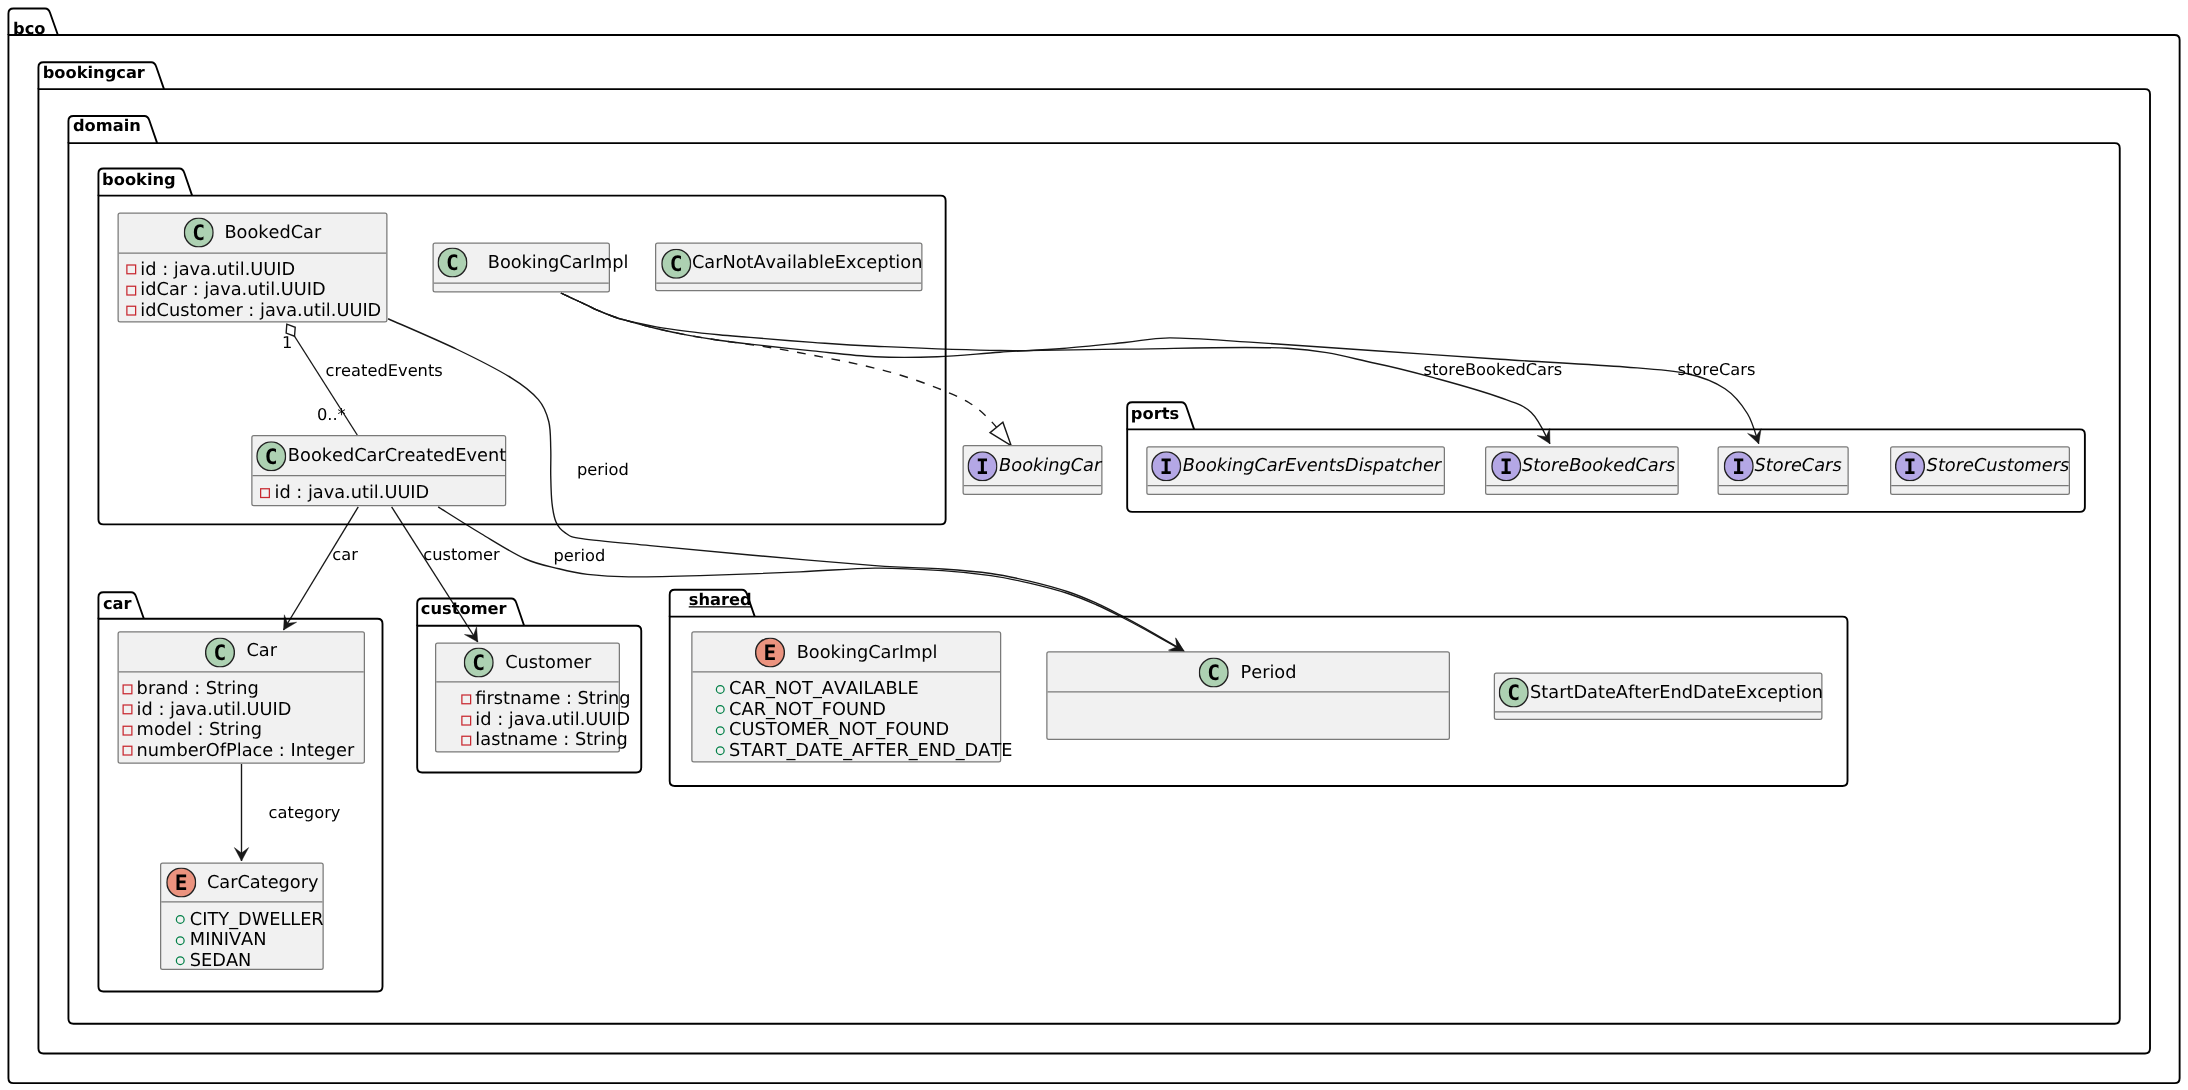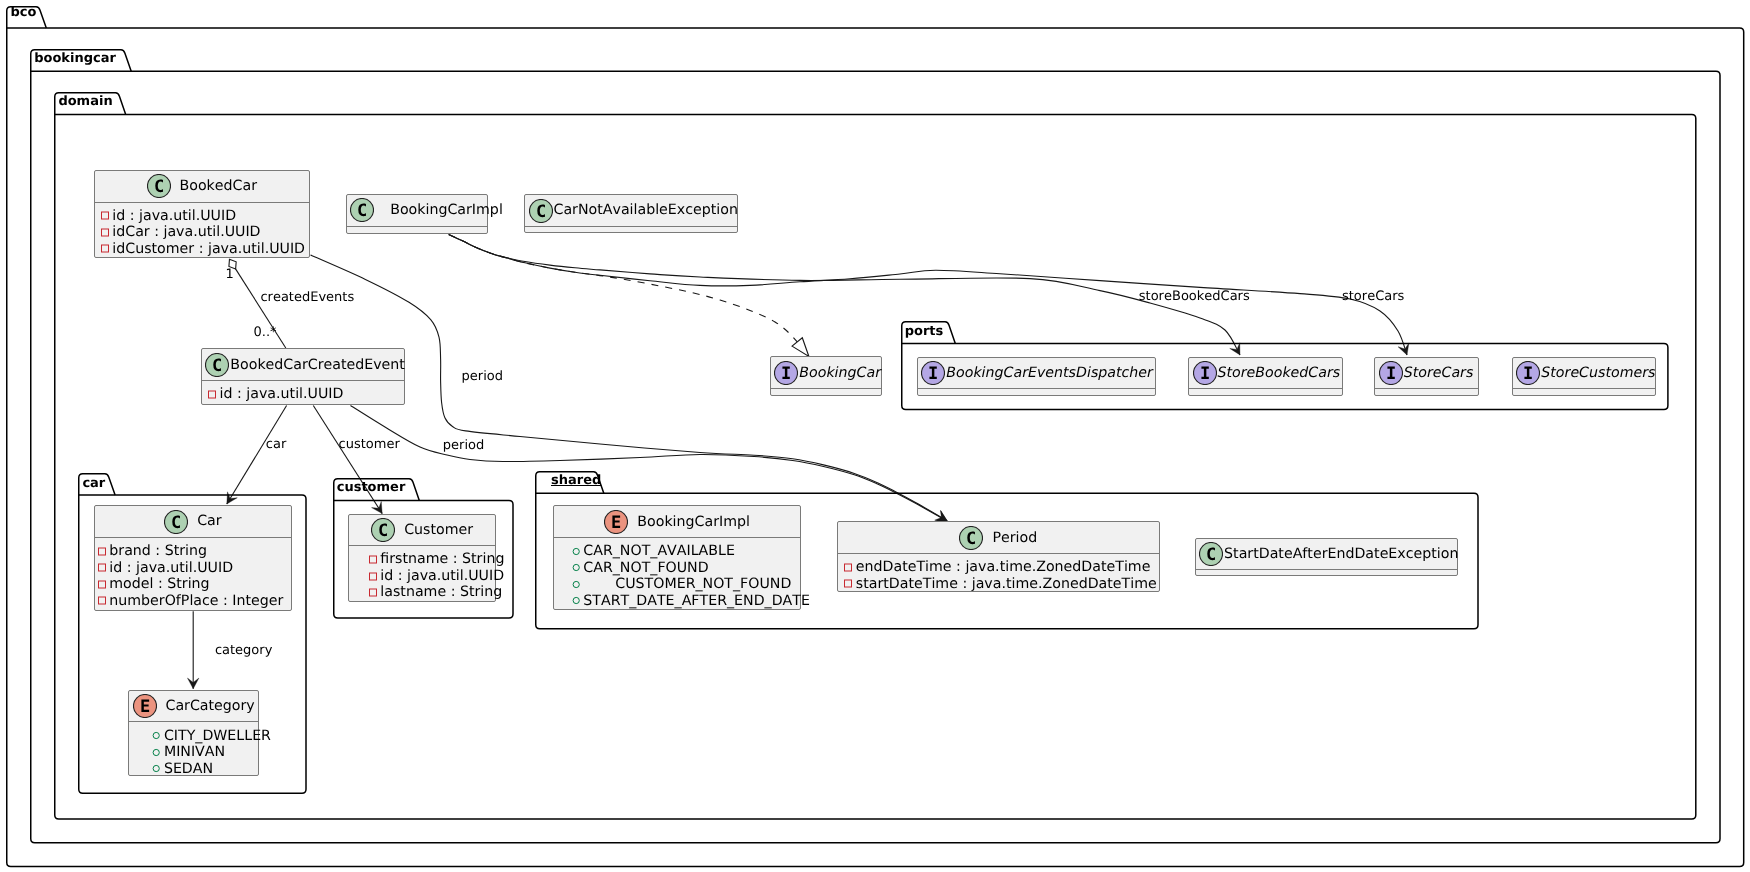--- a/index.html
+++ b/index.html
@@ -74,36 +74,43 @@
       <g>
         <path d="M448.70,234.40 C450.98,235.47 457.63,238.55 462.40,240.80 C467.17,243.05 472.33,245.73 477.30,247.90 C482.27,250.07 488.42,252.43 492.20,253.80 C495.98,255.17 494.53,254.60 500.00,256.10 C505.47,257.60 516.67,260.80 525.00,262.80 C533.33,264.80 541.67,266.53 550.00,268.10 C558.33,269.67 566.67,271.00 575.00,272.20 C583.33,273.40 587.50,273.88 600.00,275.30 C612.50,276.72 633.33,279.02 650.00,280.70 C666.67,282.38 683.33,284.62 700.00,285.40 C716.67,286.18 733.33,286.00 750.00,285.40 C766.67,284.80 783.33,282.90 800.00,281.80 C816.67,280.70 833.33,280.10 850.00,278.80 C866.67,277.50 885.72,275.42 900.00,274.00 C914.28,272.58 919.03,270.35 935.70,270.30 C952.37,270.25 972.62,271.98 1000.00,273.70 C1027.38,275.42 1066.67,278.32 1100.00,280.60 C1133.33,282.88 1166.67,285.23 1200.00,287.40 C1233.33,289.57 1275.00,291.67 1300.00,293.60 C1325.00,295.53 1336.67,296.10 1350.00,299.00 C1363.33,301.90 1372.00,305.67 1380.00,311.00 C1388.00,316.33 1393.50,323.67 1398.00,331.00 C1402.50,338.33 1405.50,351.00 1407.00,355.00" fill="none" stroke="#181818" stroke-width="1.1"></path>
         <path d="M1407.00,355.00 L1398.05,346.71 L1404.92,349.01 L1408.90,342.95 Z" fill="#181818" stroke="#181818" stroke-width="0.35" stroke-linejoin="miter"></path>
       </g>
     </svg>
 <div class="pkg" style="left: 6.3px; top: 6.1px; width: 1737.7px; height: 860.5px;">
       <svg width="1741.7" height="864.5">
         <path d="M0.75,22 L0.75,856.5 Q0.75,860.5 4.75,860.5 L1733.7,860.5 Q1737.7,860.5 1737.7,856.5 L1737.7,26 Q1737.7,22 1733.7,22 Z" fill="none" stroke="#000000" stroke-width="1.5"></path>
         <path d="M0.75,22 L0.75,4.75 Q0.75,0.75 4.75,0.75 L30.099999999999998,0.75 Q32.9,0.75 34.019999999999996,4.15 L40.3,22" fill="none" stroke="#000000" stroke-width="1.5" stroke-linejoin="round"></path>
       </svg>
-      <div class="pkg-label" style="left: 4.2px; top: 0;">bco</div>
+      <div class="pkg-label" style="left: 4.2px; top: 11px;">bco</div>
     </div>
     <div class="pkg" style="left: 30px; top: 48.7px; width: 1690px; height: 793.8px;">
       <svg width="1694" height="797.8">
         <path d="M0.75,22.3 L0.75,789.8 Q0.75,793.8 4.75,793.8 L1686,793.8 Q1690,793.8 1690,789.8 L1690,26.3 Q1690,22.3 1686,22.3 Z" fill="none" stroke="#000000" stroke-width="1.5"></path>
         <path d="M0.75,22.3 L0.75,4.75 Q0.75,0.75 4.75,0.75 L91,0.75 Q93.8,0.75 94.92,4.15 L101.2,22.3" fill="none" stroke="#000000" stroke-width="1.5" stroke-linejoin="round"></path>
       </svg>
       <div class="pkg-label" style="left: 4.2px; top: 3.8px;">bookingcar</div>
     </div>
     <div class="pkg" style="left: 54.2px; top: 91.7px; width: 1489px; height: 727px; text-align: right;">
       <svg width="1645.8" height="731">
         <path d="M0.75,22.5 L0.75,723 Q0.75,727 4.75,727 L1637.8,727 Q1641.8,727 1641.8,723 L1641.8,26.5 Q1641.8,22.5 1637.8,22.5 Z" fill="none" stroke="#000000" stroke-width="1.5"></path>
         <path d="M0.75,22.5 L0.75,4.75 Q0.75,0.75 4.75,0.75 L61.5,0.75 Q64.3,0.75 65.42,4.15 L71.7,22.5" fill="none" stroke="#000000" stroke-width="1.5" stroke-linejoin="round"></path>
       </svg>
       <div class="pkg-label" style="left: 4.2px; top: 3.8px;">domain</div>
     </div>
+    <div class="pkg" style="left: 77.5px; top: 134.2px; width: 678.5px; height: 285.5px;">
+      <svg width="682.5" height="289.5">
+        <path d="M0.75,22.5 L0.75,281.5 Q0.75,285.5 4.75,285.5 L674.5,285.5 Q678.5,285.5 678.5,281.5 L678.5,26.5 Q678.5,22.5 674.5,22.5 Z" fill="none" stroke="#000000" stroke-width="1.5"></path>
+        <path d="M0.75,22.5 L0.75,4.75 Q0.75,0.75 4.75,0.75 L65.5,0.75 Q68.3,0.75 69.42,4.15 L75.7,22.5" fill="none" stroke="#000000" stroke-width="1.5" stroke-linejoin="round"></path>
+      </svg>
+      <div class="pkg-label" style="left: 4.2px; top: 3.8px;">booking</div>
+    </div>
     <div class="pkg" style="left: 900.5px; top: 321px; width: 766.9px; height: 88.5px;">
       <svg width="770.9" height="92.5">
         <path d="M0.75,22.5 L0.75,84.5 Q0.75,88.5 4.75,88.5 L762.9,88.5 Q766.9,88.5 766.9,84.5 L766.9,26.5 Q766.9,22.5 762.9,22.5 Z" fill="none" stroke="#000000" stroke-width="1.5"></path>
         <path d="M0.75,22.5 L0.75,4.75 Q0.75,0.75 4.75,0.75 L44.1,0.75 Q46.9,0.75 48.019999999999996,4.15 L54.3,22.5" fill="none" stroke="#000000" stroke-width="1.5" stroke-linejoin="round"></path>
       </svg>
       <div class="pkg-label" style="left: 4.2px; top: 3.8px;">ports</div>
     </div>
     <div class="pkg" style="left: 78.2px; top: 473.2px; width: 228px; height: 320.2px;">
       <svg width="232" height="324.2">
         <path d="M0.75,22 L0.75,316.2 Q0.75,320.2 4.75,320.2 L224,320.2 Q228,320.2 228,316.2 L228,26 Q228,22 224,22 Z" fill="none" stroke="#000000" stroke-width="1.5"></path>
@@ -319,21 +326,21 @@
       <div class="hdr" style="height: 30.5px;">
         <span class="stereo">
           <svg width="24" height="24" viewBox="0 0 24 24">
             <circle cx="12" cy="12" r="11.5" fill="#EB937F" stroke="#222222" stroke-width="1.15"></circle>
             <text x="12" y="18.2" text-anchor="middle" font-family="DejaVu Sans Mono, monospace" font-size="17" font-weight="bold" fill="#000">E</text>
           </svg>
         </span>
         <span class="nm" style="margin-left: 9px;">CarCategory</span>
       </div>
       <div class="sep" style="top: 30.5px;"></div>
-      <div class="members" style="top: 36.7px; padding-left: 22px;">
+      <div class="members" style="top: 36.7px; padding-left: 10px;">
         <div class="member" style="height: 16.5px;">
           <span class="mi">
             <svg width="11" height="11" viewBox="0 0 11 11">
               <circle cx="5.2" cy="5.5" r="3.1" fill="none" stroke="#038048" stroke-width="1"></circle>
             </svg>
           </span>
           <span>CITY_DWELLER</span>
         </div>
         <div class="member" style="height: 16.5px;">
           <span class="mi">
@@ -412,21 +419,21 @@
           <span>CAR_NOT_AVAILABLE</span>
         </div>
         <div class="member" style="height: 16.5px;">
           <span class="mi">
             <svg width="11" height="11" viewBox="0 0 11 11">
               <circle cx="5.2" cy="5.5" r="3.1" fill="none" stroke="#038048" stroke-width="1"></circle>
             </svg>
           </span>
           <span>CAR_NOT_FOUND</span>
         </div>
-        <div class="member" style="height: 16.5px; gap: 32px;">
+        <div class="member" style="height: 16.5px;">
           <span class="mi">
             <svg width="11" height="11" viewBox="0 0 11 11">
               <circle cx="5.2" cy="5.5" r="3.1" fill="none" stroke="#038048" stroke-width="1"></circle>
             </svg>
           </span>
           <span>CUSTOMER_NOT_FOUND</span>
         </div>
         <div class="member" style="height: 16.5px;">
           <span class="mi">
             <svg width="11" height="11" viewBox="0 0 11 11">
@@ -441,38 +448,20 @@
       <div class="hdr" style="height: 30.5px;">
         <span class="stereo">
           <svg width="24" height="24" viewBox="0 0 24 24">
             <circle cx="12" cy="12" r="11.5" fill="#ADD1B2" stroke="#222222" stroke-width="1.15"></circle>
             <text x="12" y="18.2" text-anchor="middle" font-family="DejaVu Sans Mono, monospace" font-size="17" font-weight="bold" fill="#000">C</text>
           </svg>
         </span>
         <span class="nm" style="margin-left: 9px;">Period</span>
       </div>
       <div class="sep" style="top: 30.5px;"></div>
-      <div class="members" style="top: 36.7px; padding-left: 5.3px;">
-        <div class="member" style="height: 16.5px;">
-          <span class="mi">
-            <svg width="11" height="11" viewBox="0 0 11 11">
-              <rect x="1.5" y="2" width="7" height="7" fill="none" stroke="#C82930" stroke-width="1"></rect>
-            </svg>
-          </span>
-          <span>endDateTime : java.time.ZonedDateTime</span>
-        </div>
-        <div class="member" style="height: 16.5px;">
-          <span class="mi">
-            <svg width="11" height="11" viewBox="0 0 11 11">
-              <rect x="1.5" y="2" width="7" height="7" fill="none" stroke="#C82930" stroke-width="1"></rect>
-            </svg>
-          </span>
-          <span>startDateTime : java.time.ZonedDateTime</span>
-        </div>
-      </div>
     </div>
     <div class="node" style="left: 1194.6px; top: 537.6px; width: 263px; height: 38.4px;">
       <div class="hdr" style="height: 30.5px; justify-content: flex-start; padding-left: 3.5px;">
         <span class="stereo">
           <svg width="24" height="24" viewBox="0 0 24 24">
             <circle cx="12" cy="12" r="11.5" fill="#ADD1B2" stroke="#222222" stroke-width="1.15"></circle>
             <text x="12" y="18.2" text-anchor="middle" font-family="DejaVu Sans Mono, monospace" font-size="17" font-weight="bold" fill="#000">C</text>
           </svg>
         </span>
         <span class="nm" style="margin-left: 1px;">StartDateAfterEndDateException</span>

